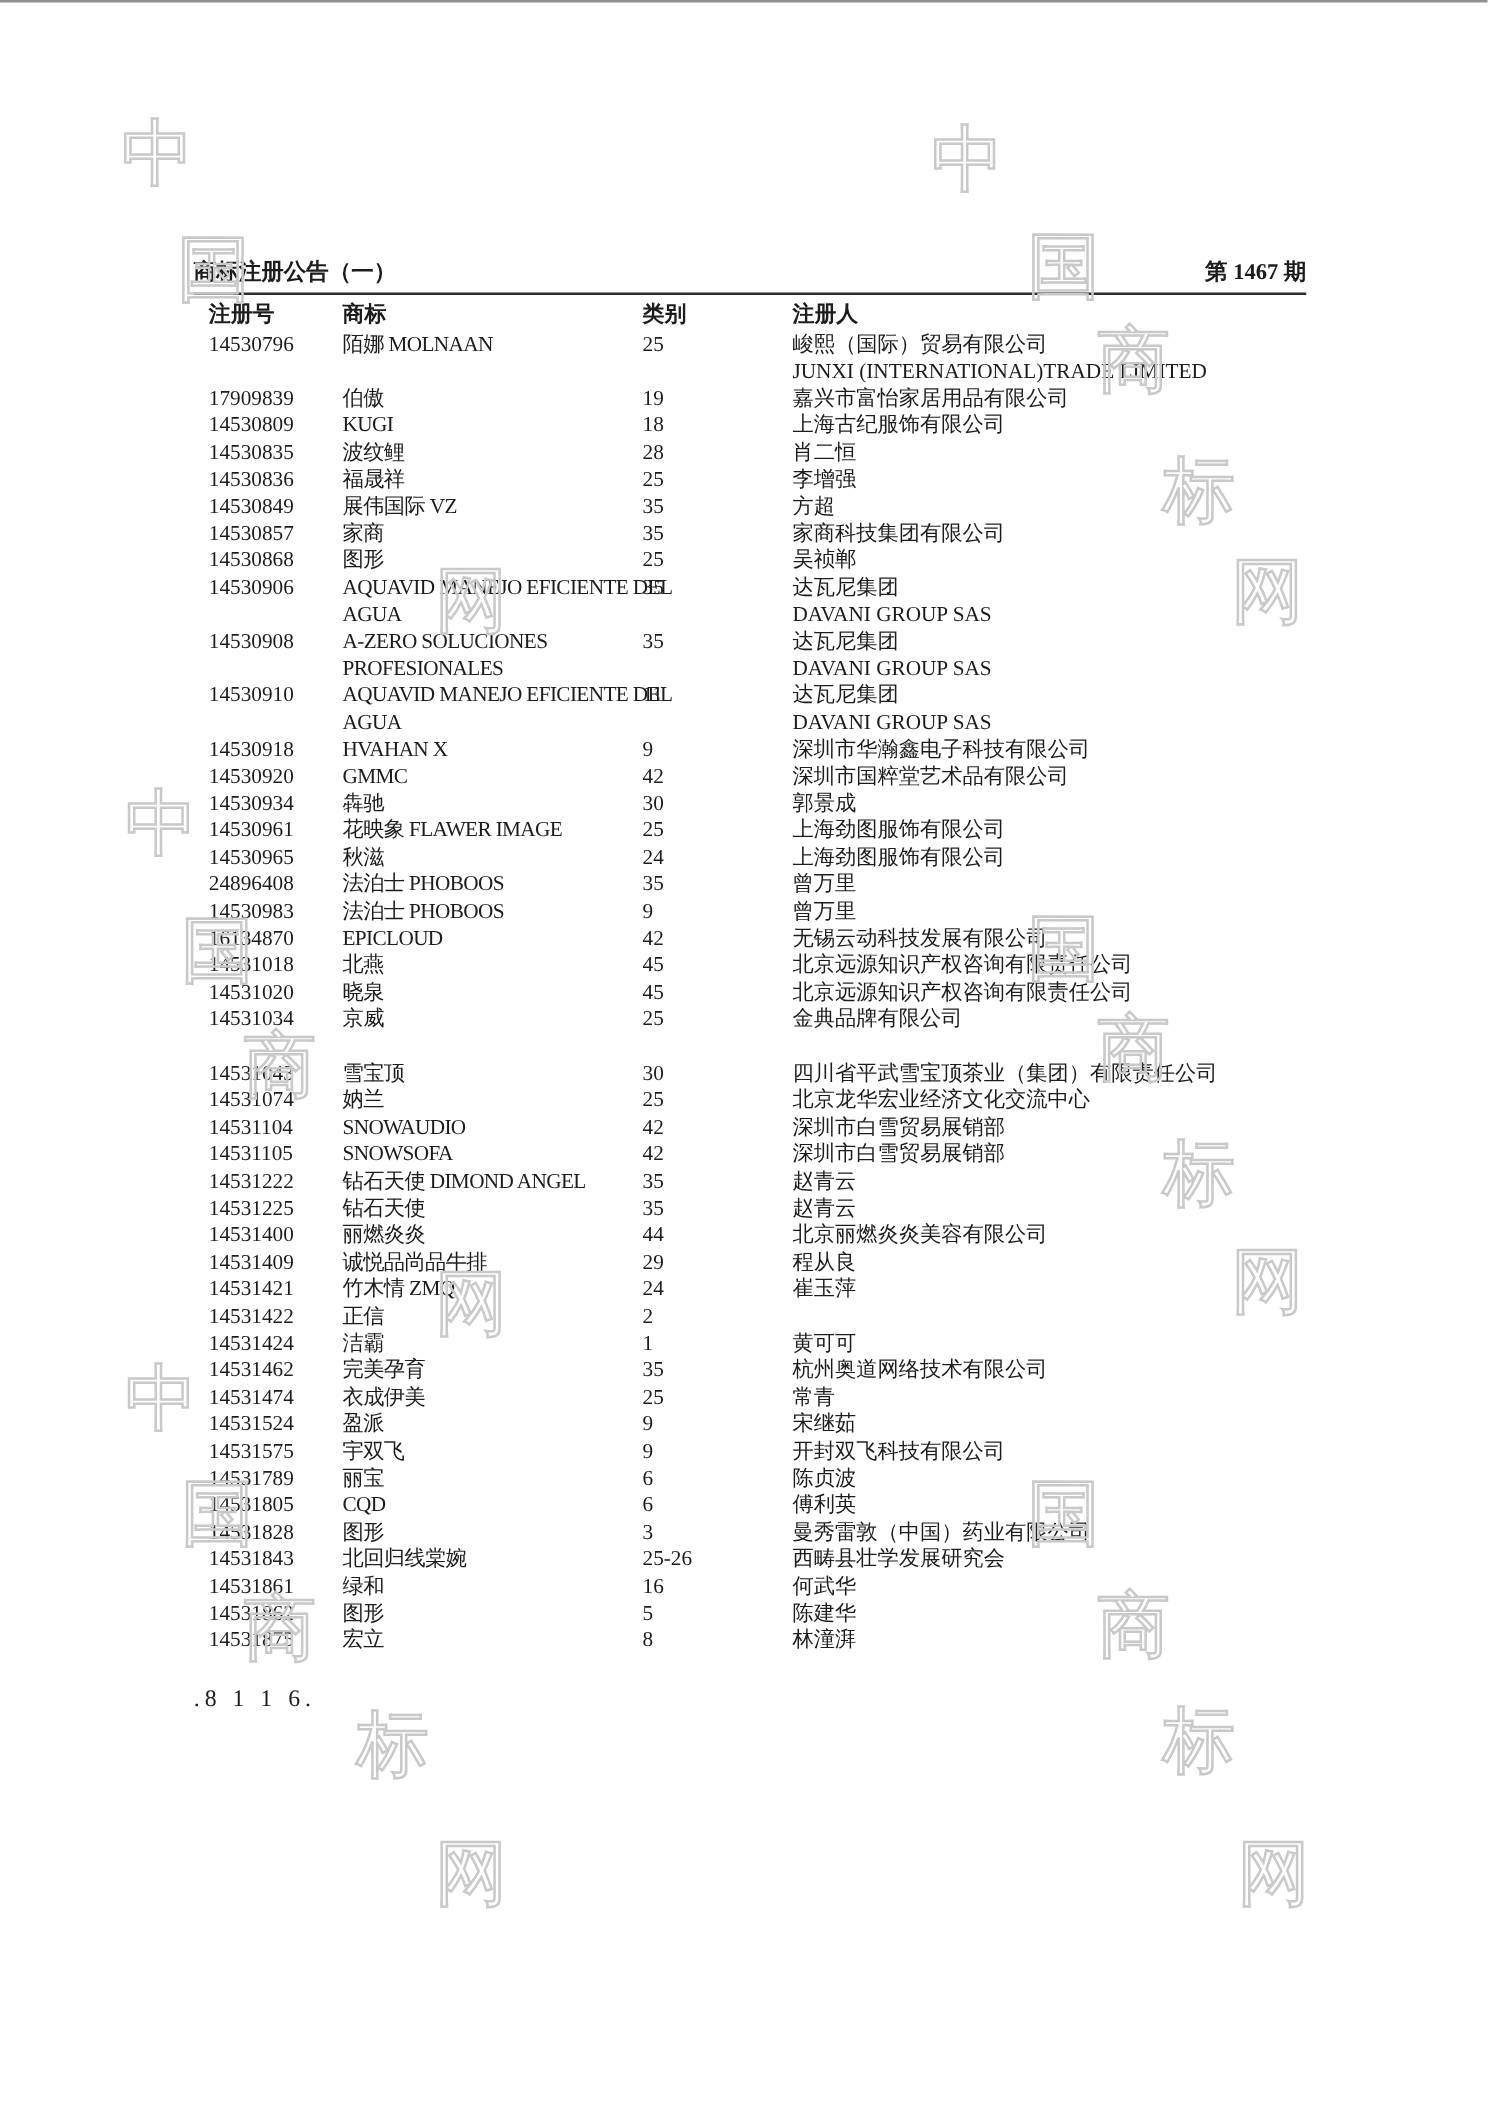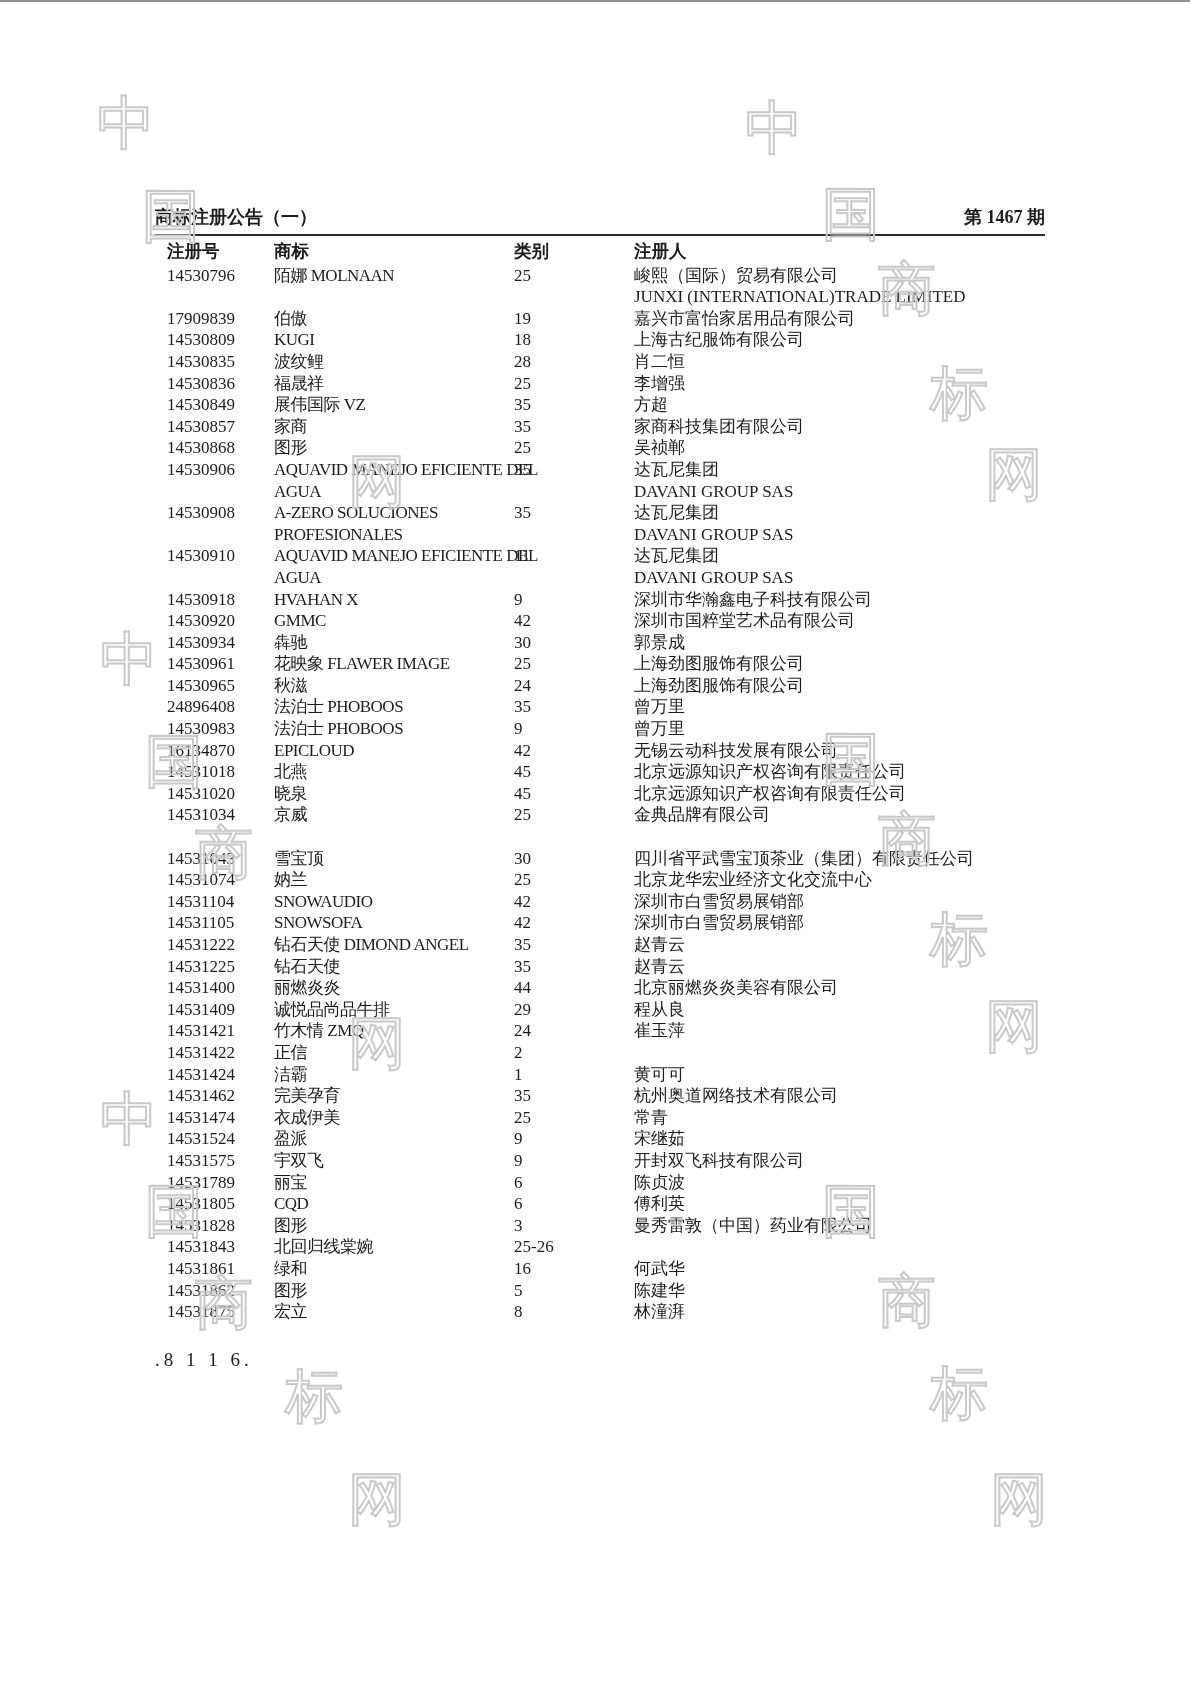--- a/index.html
+++ b/index.html
@@ -661,20 +661,23 @@
         <div class="trow">
           <div class="cell cell-regno">
             <div class="line">14531843</div>
           </div>
           <div class="cell cell-mark">
             <div class="line">北回归线棠婉</div>
           </div>
           <div class="cell cell-class">
             <div class="line">25-26</div>
           </div>
+          <div class="cell cell-reg">
+            <div class="line">西畴县壮学发展研究会</div>
+          </div>
         </div>
         <div class="trow">
           <div class="cell cell-regno">
             <div class="line">14531861</div>
           </div>
           <div class="cell cell-mark">
             <div class="line">绿和</div>
           </div>
           <div class="cell cell-class">
             <div class="line">16</div>

